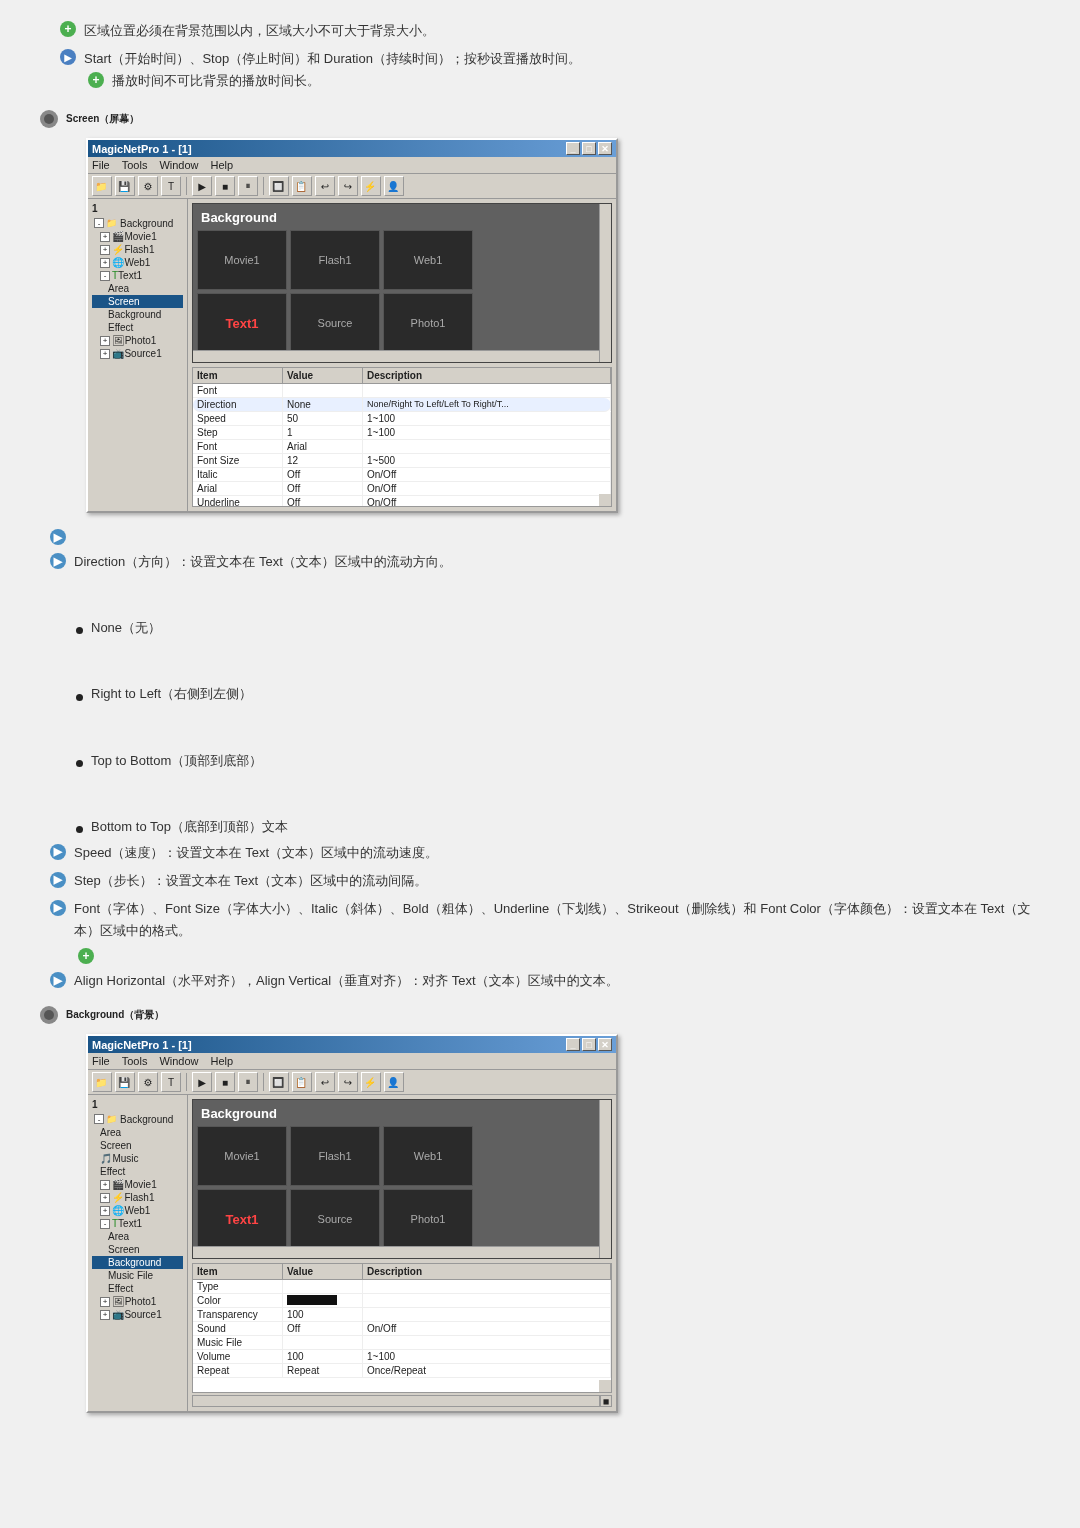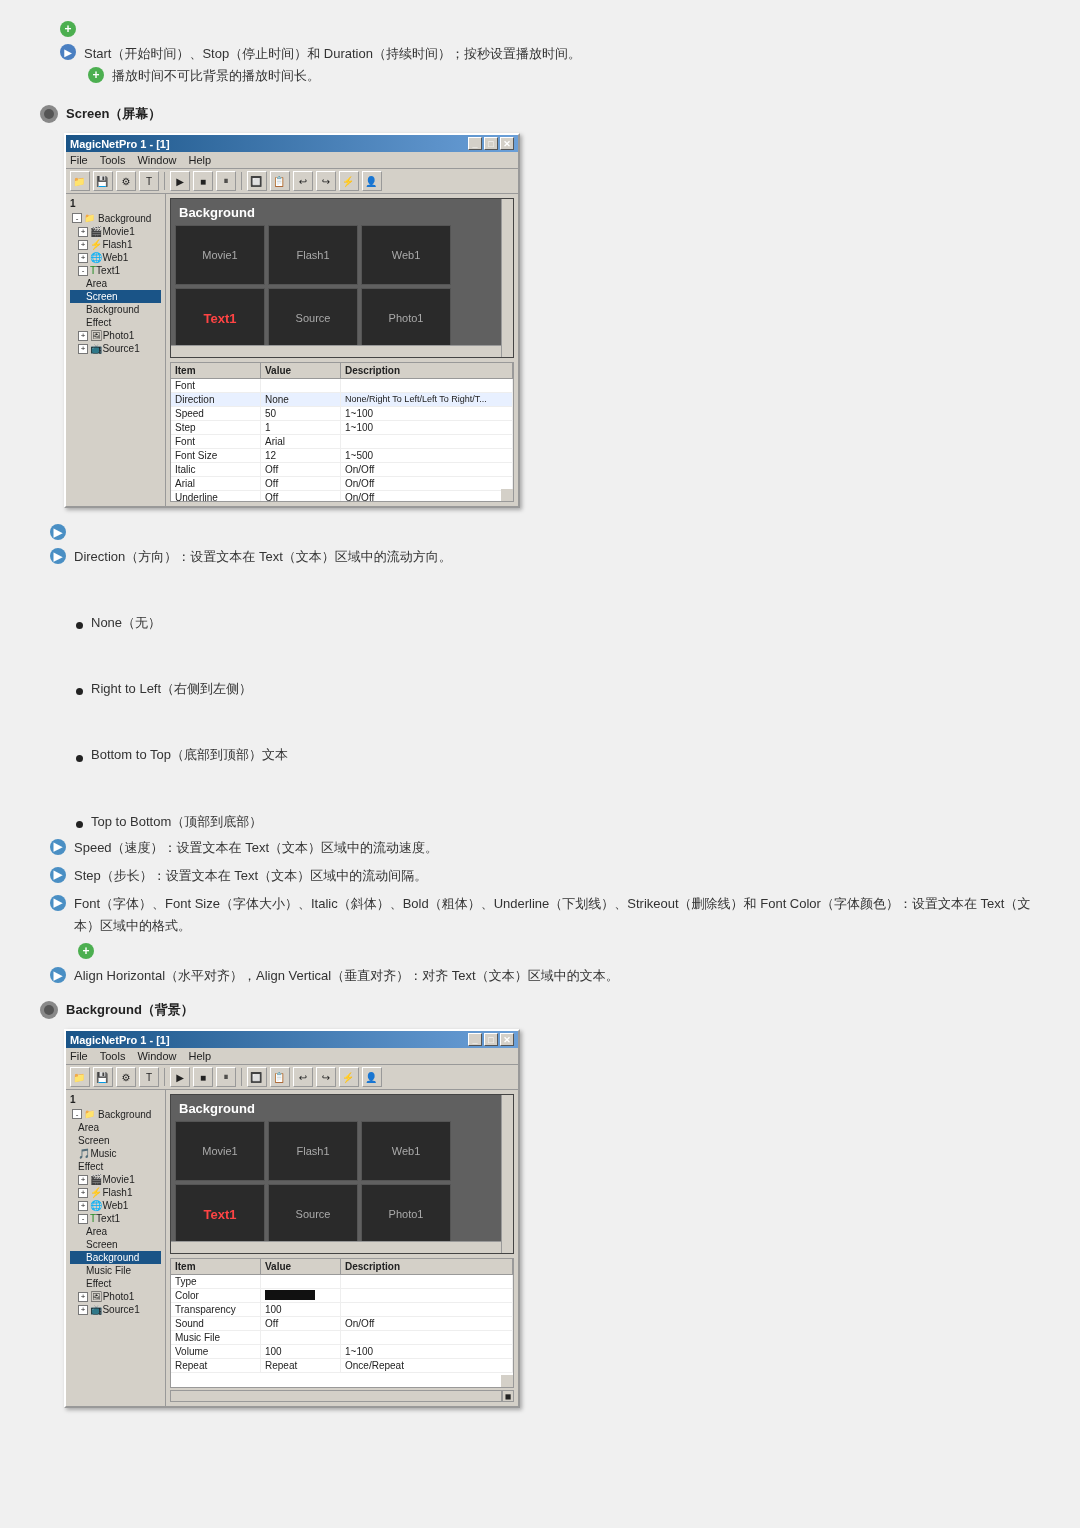--- a/index.html
+++ b/index.html
@@ -81,33 +81,33 @@
       align-items: center;
       justify-content: center;
     }
     .section-icon-inner {
       width: 10px;
       height: 10px;
       border-radius: 50%;
       background: #555;
     }
     .section-title {
-      font-size: 13px;
+      font-size: 10px;
       font-weight: bold;
       color: #222;
     }
 
     
     .window {
       background: #fca5a5;
       border: 2px solid #999;
       border-top-color: #fff;
       border-left-color: #fff;
-      width: 456px;
-      margin: 10px 0 10px 24px;
+      width: 532px;
+      margin: 10px 0 10px 46px;
       font-size: 11px;
       box-shadow: 2px 2px 4px rgba(0,0,0,0.3);
     }
     .window-titlebar {
       background: linear-gradient(to right, #1a5487, #6a9fd8);
       color: white;
       font-size: 11px;
       font-weight: bold;
       padding: 2px 4px;
       display: flex;
@@ -342,20 +342,21 @@
     }
   </style>
 </head>
 <body>
 
 <div class="section">
   <div class="bullet-item">
     <div class="bullet-icon green">
       <span class="bullet-icon-plus">+</span>
     </div>
+    <span class="text-line">区域位置必须在背景范围以内，区域大小不可大于背景大小。</span>
   </div>
   <div class="bullet-item">
     <div class="bullet-icon arrow">
       <span style="color:white;font-size:10px;">▶</span>
     </div>
     <div>
       <span class="text-line">Start（开始时间）、Stop（停止时间）和 Duration（持续时间）；按秒设置播放时间。</span>
       <div style="margin-left:4px; display:flex; align-items:flex-start;">
         <div class="bullet-icon green" style="margin-top:2px;">
           <span class="bullet-icon-plus">+</span>
@@ -481,21 +482,21 @@
         <div class="prop-header">
           <div class="prop-col">Item</div>
           <div class="prop-col">Value</div>
           <div class="prop-col">Description</div>
         </div>
         <div class="prop-row">
           <div class="prop-cell">Font</div>
           <div class="prop-cell"></div>
           <div class="prop-cell"></div>
         </div>
-        <div class="prop-row" style="background:#e8f0ff;">
+        <div class="prop-row" style="background:#e8f0ff;border-radius:7px;">
           <div class="prop-cell">Direction</div>
           <div class="prop-cell">None</div>
           <div class="prop-cell" style="font-size:9px;">None/Right To Left/Left To Right/T...</div>
         </div>
         <div class="prop-row">
           <div class="prop-cell">Speed</div>
           <div class="prop-cell">50</div>
           <div class="prop-cell">1~100</div>
         </div>
         <div class="prop-row">
@@ -548,25 +549,25 @@
     <div class="sub-bullet-item">
       <div class="dot"></div>
       <span class="text-line">None（无）</span>
     </div>
     <div class="sub-bullet-item">
       <div class="dot"></div>
       <span class="text-line">Right to Left（右侧到左侧）</span>
     </div>
     <div class="sub-bullet-item">
       <div class="dot"></div>
-      <span class="text-line">Bottom to Top（底部到顶部）文本</span>
+      <span class="text-line">Top to Bottom（顶部到底部）</span>
     </div>
     <div class="sub-bullet-item">
       <div class="dot"></div>
-      <span class="text-line">Top to Bottom（顶部到底部）</span>
+      <span class="text-line">Bottom to Top（底部到顶部）文本</span>
     </div>
   </div>
 
   <div class="icon-bullet">
     <div class="icon-circle arrow">▶</div>
     <span class="text-line">Speed（速度）：设置文本在 Text（文本）区域中的流动速度。</span>
   </div>
   <div class="icon-bullet">
     <div class="icon-circle arrow">▶</div>
     <span class="text-line">Step（步长）：设置文本在 Text（文本）区域中的流动间隔。</span>

